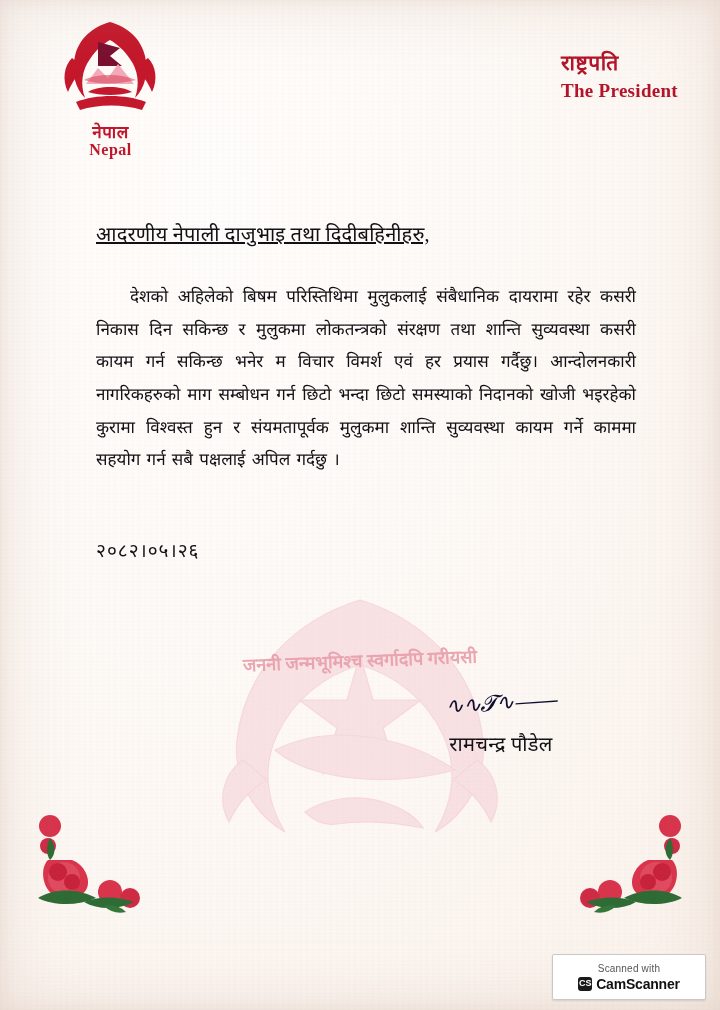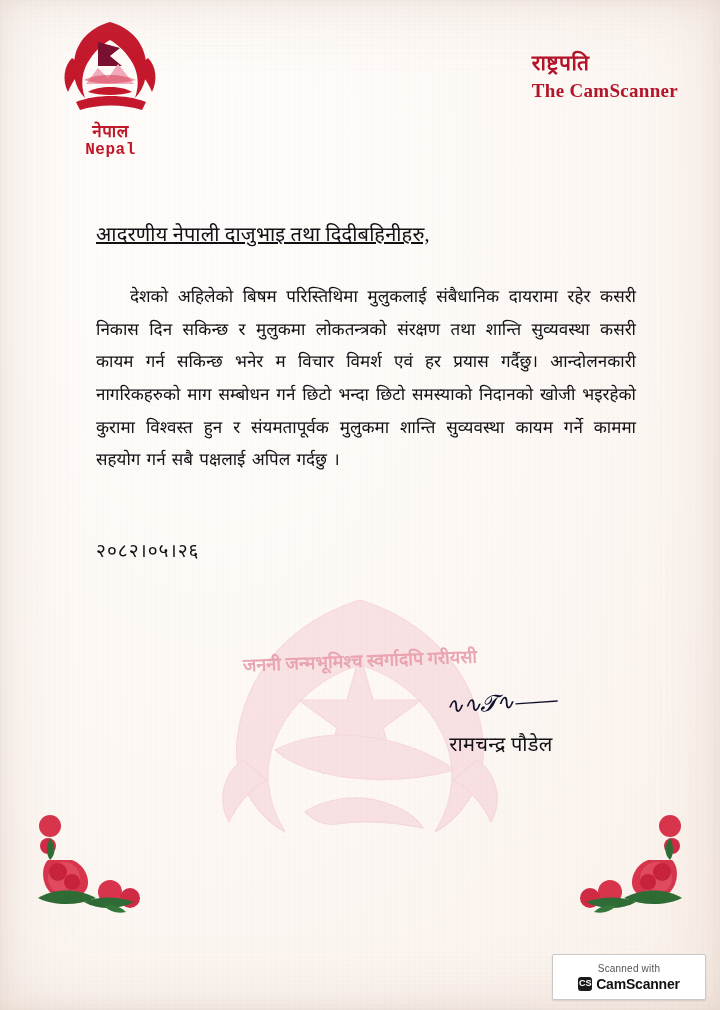--- a/index.html
+++ b/index.html
@@ -41,21 +41,21 @@
   .emblem {
     position: absolute;
     left: 58px;
     top: 18px;
     width: 105px;
     height: 140px;
     text-align: center;
   }
   .emblem svg { display: block; }
   .emblem-caption-np, .emblem-caption-en {
-    font-family: Liberation Mono, monospace;
+    font-family: Liberation Serif, serif;
     color: #c0182a;
     font-weight: bold;
     letter-spacing: 0.5px;
     line-height: 1.05;
   }
   .emblem-caption-np { font-size: 17px; margin-top: 1px; }
   .emblem-caption-en { font-size: 16px; }
 
   .president-block {
     position: absolute;
@@ -262,21 +262,21 @@
       <path d="M26 62 C38 56 62 55 78 62 C62 66 40 67 26 62 Z" fill="#d8405a" opacity="0.55"></path>
 
       <path d="M18 84 C38 76 68 76 88 84 L84 92 C66 86 40 86 22 92 Z" fill="#c4182c"></path>
     </svg>
     <div class="emblem-caption-np">नेपाल</div>
     <div class="emblem-caption-en">Nepal</div>
   </div>
 
   <div class="president-block">
     <div class="president-np">राष्ट्रपति</div>
-    <div class="president-en">The CamScanner</div>
+    <div class="president-en">The President</div>
   </div>
 
   <div class="letter">
     <div class="salutation">आदरणीय नेपाली दाजुभाइ तथा दिदीबहिनीहरु,</div>
     <div class="body-para">देशको अहिलेको बिषम परिस्तिथिमा मुलुकलाई संबैधानिक दायरामा रहेर कसरी निकास दिन सकिन्छ र मुलुकमा लोकतन्त्रको संरक्षण तथा शान्ति सुव्यवस्था कसरी कायम गर्न सकिन्छ भनेर म विचार विमर्श एवं हर प्रयास गर्दैछु। आन्दोलनकारी नागरिकहरुको माग सम्बोधन गर्न छिटो भन्दा छिटो समस्याको निदानको खोजी भइरहेको कुरामा विश्वस्त हुन र संयमतापूर्वक मुलुकमा शान्ति सुव्यवस्था कायम गर्ने काममा सहयोग गर्न सबै पक्षलाई अपिल गर्दछु ।</div>
     <div class="date-line">२०८२।०५।२६</div>
 
     <div class="sign-block">
       <div class="signature">∿∿𝓣∿⸺</div>
       <div class="signer-name">रामचन्द्र पौडेल</div>

